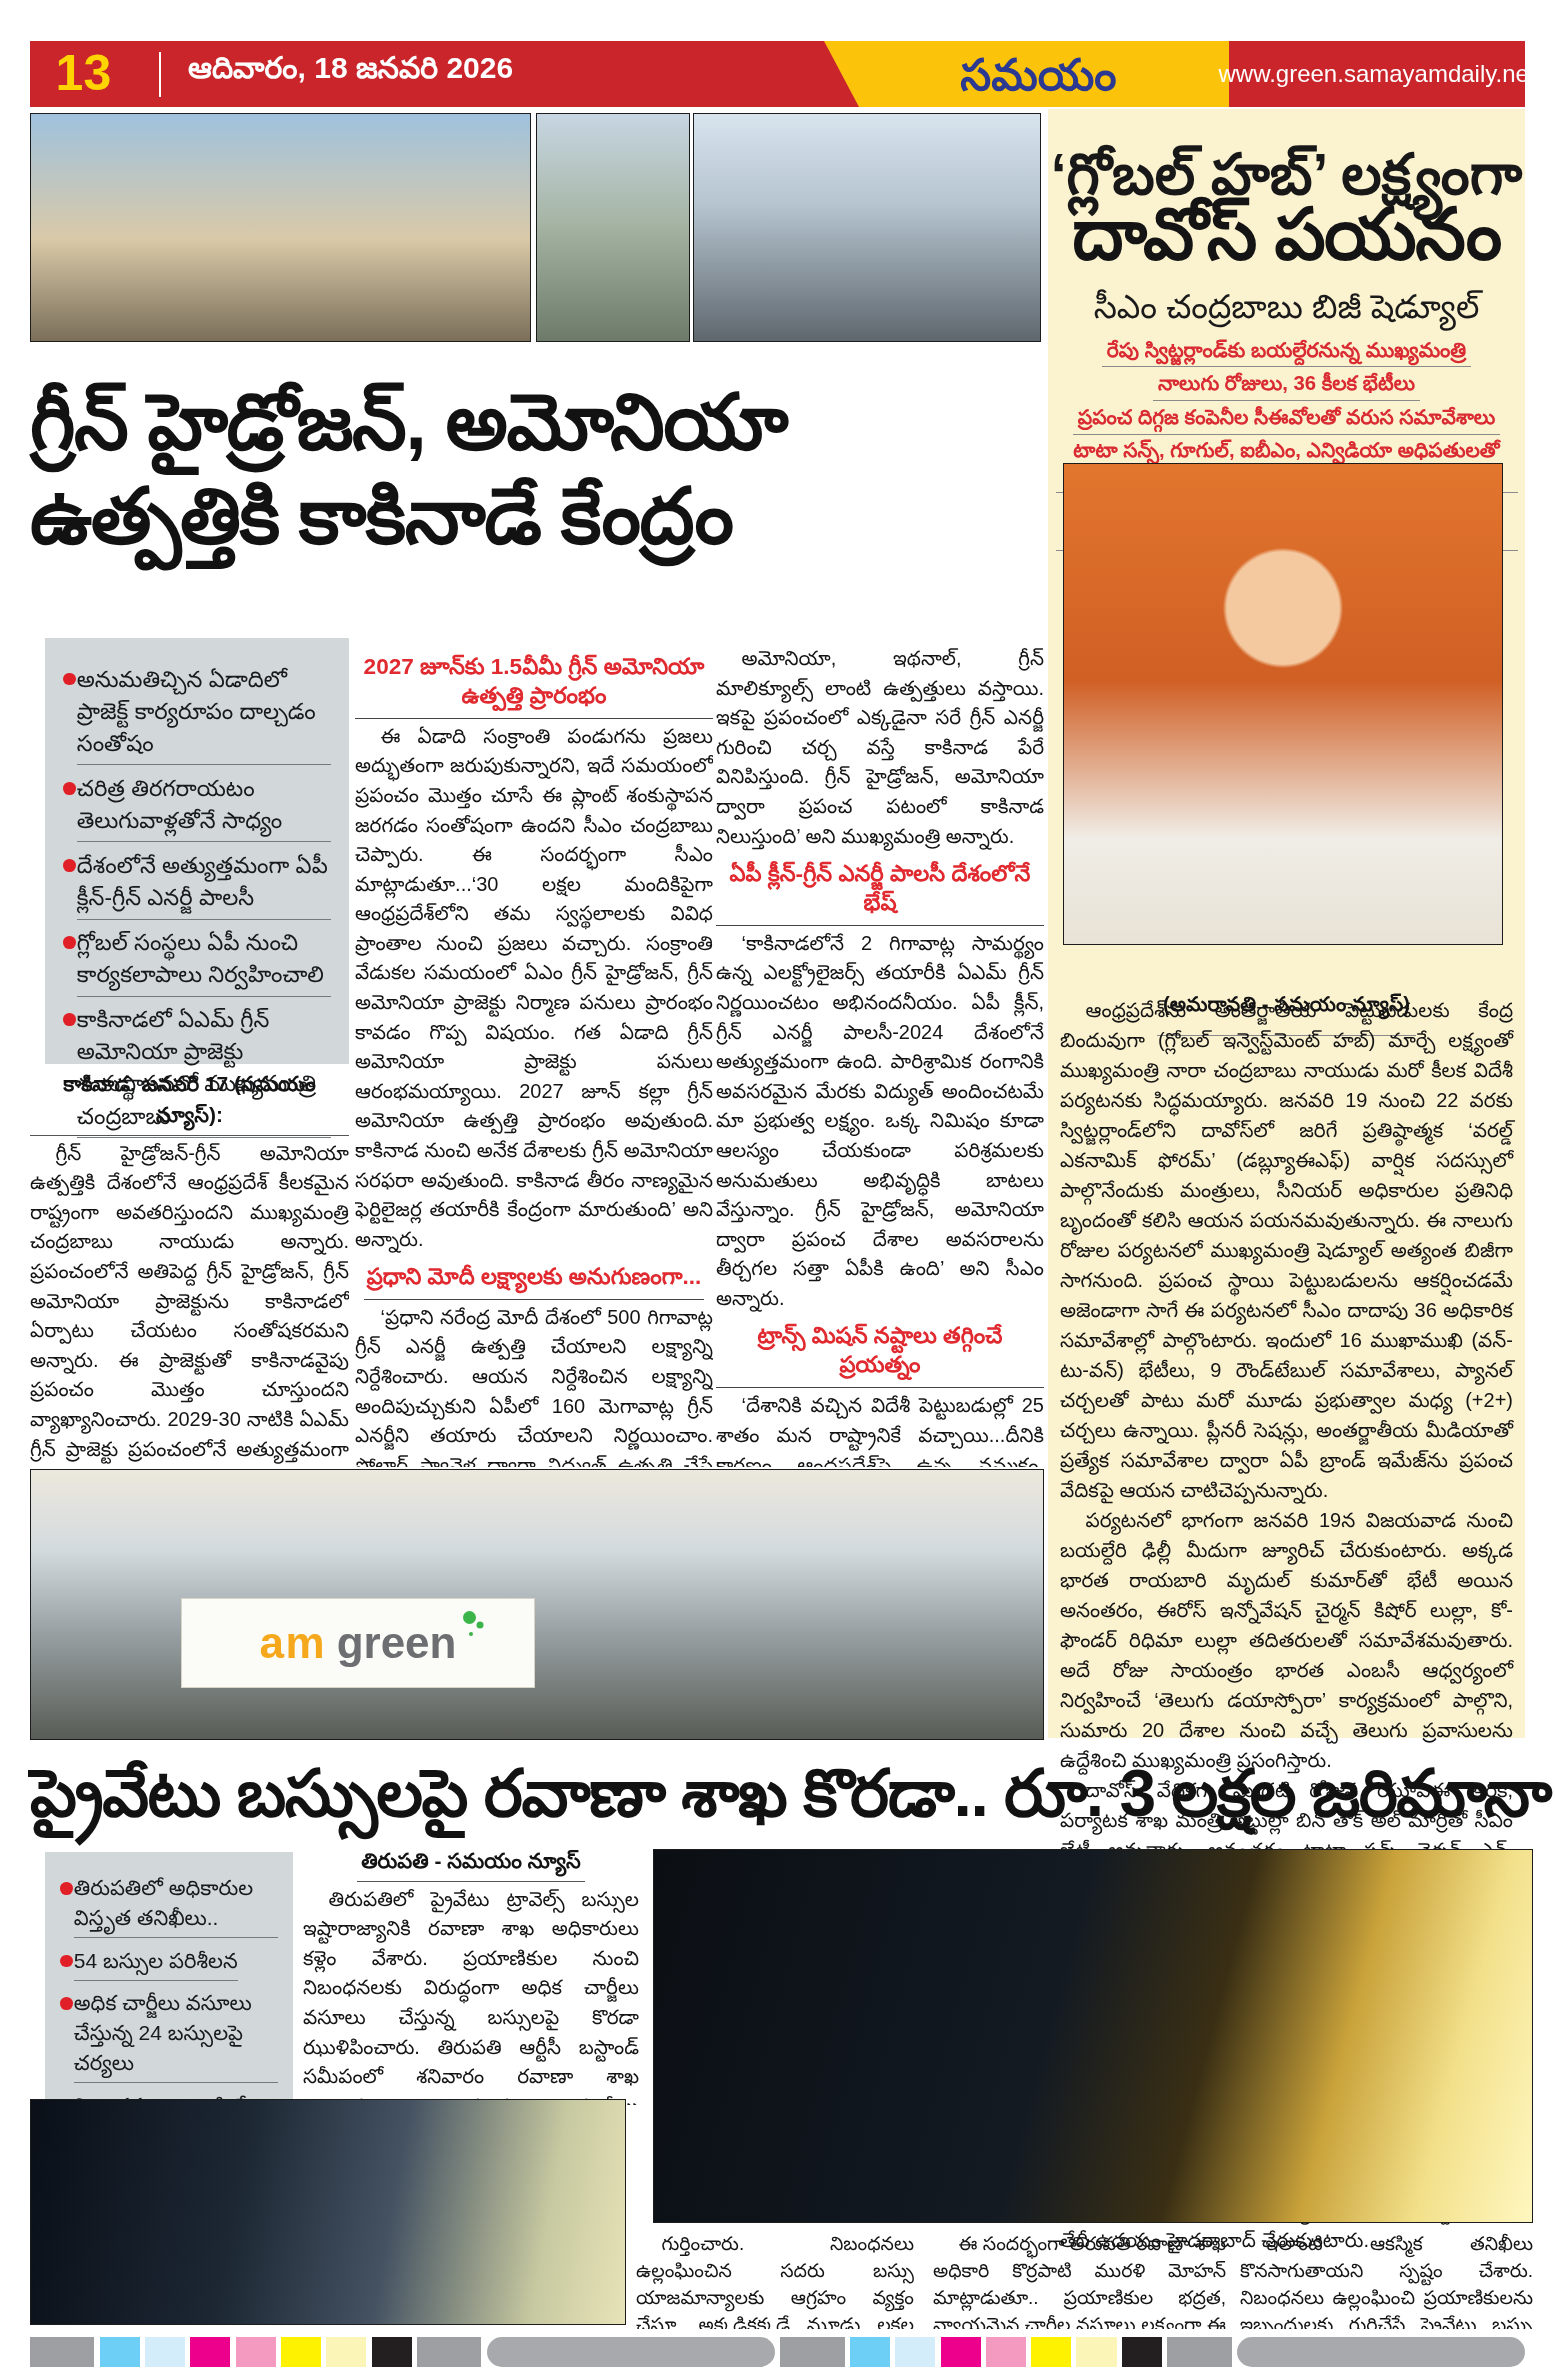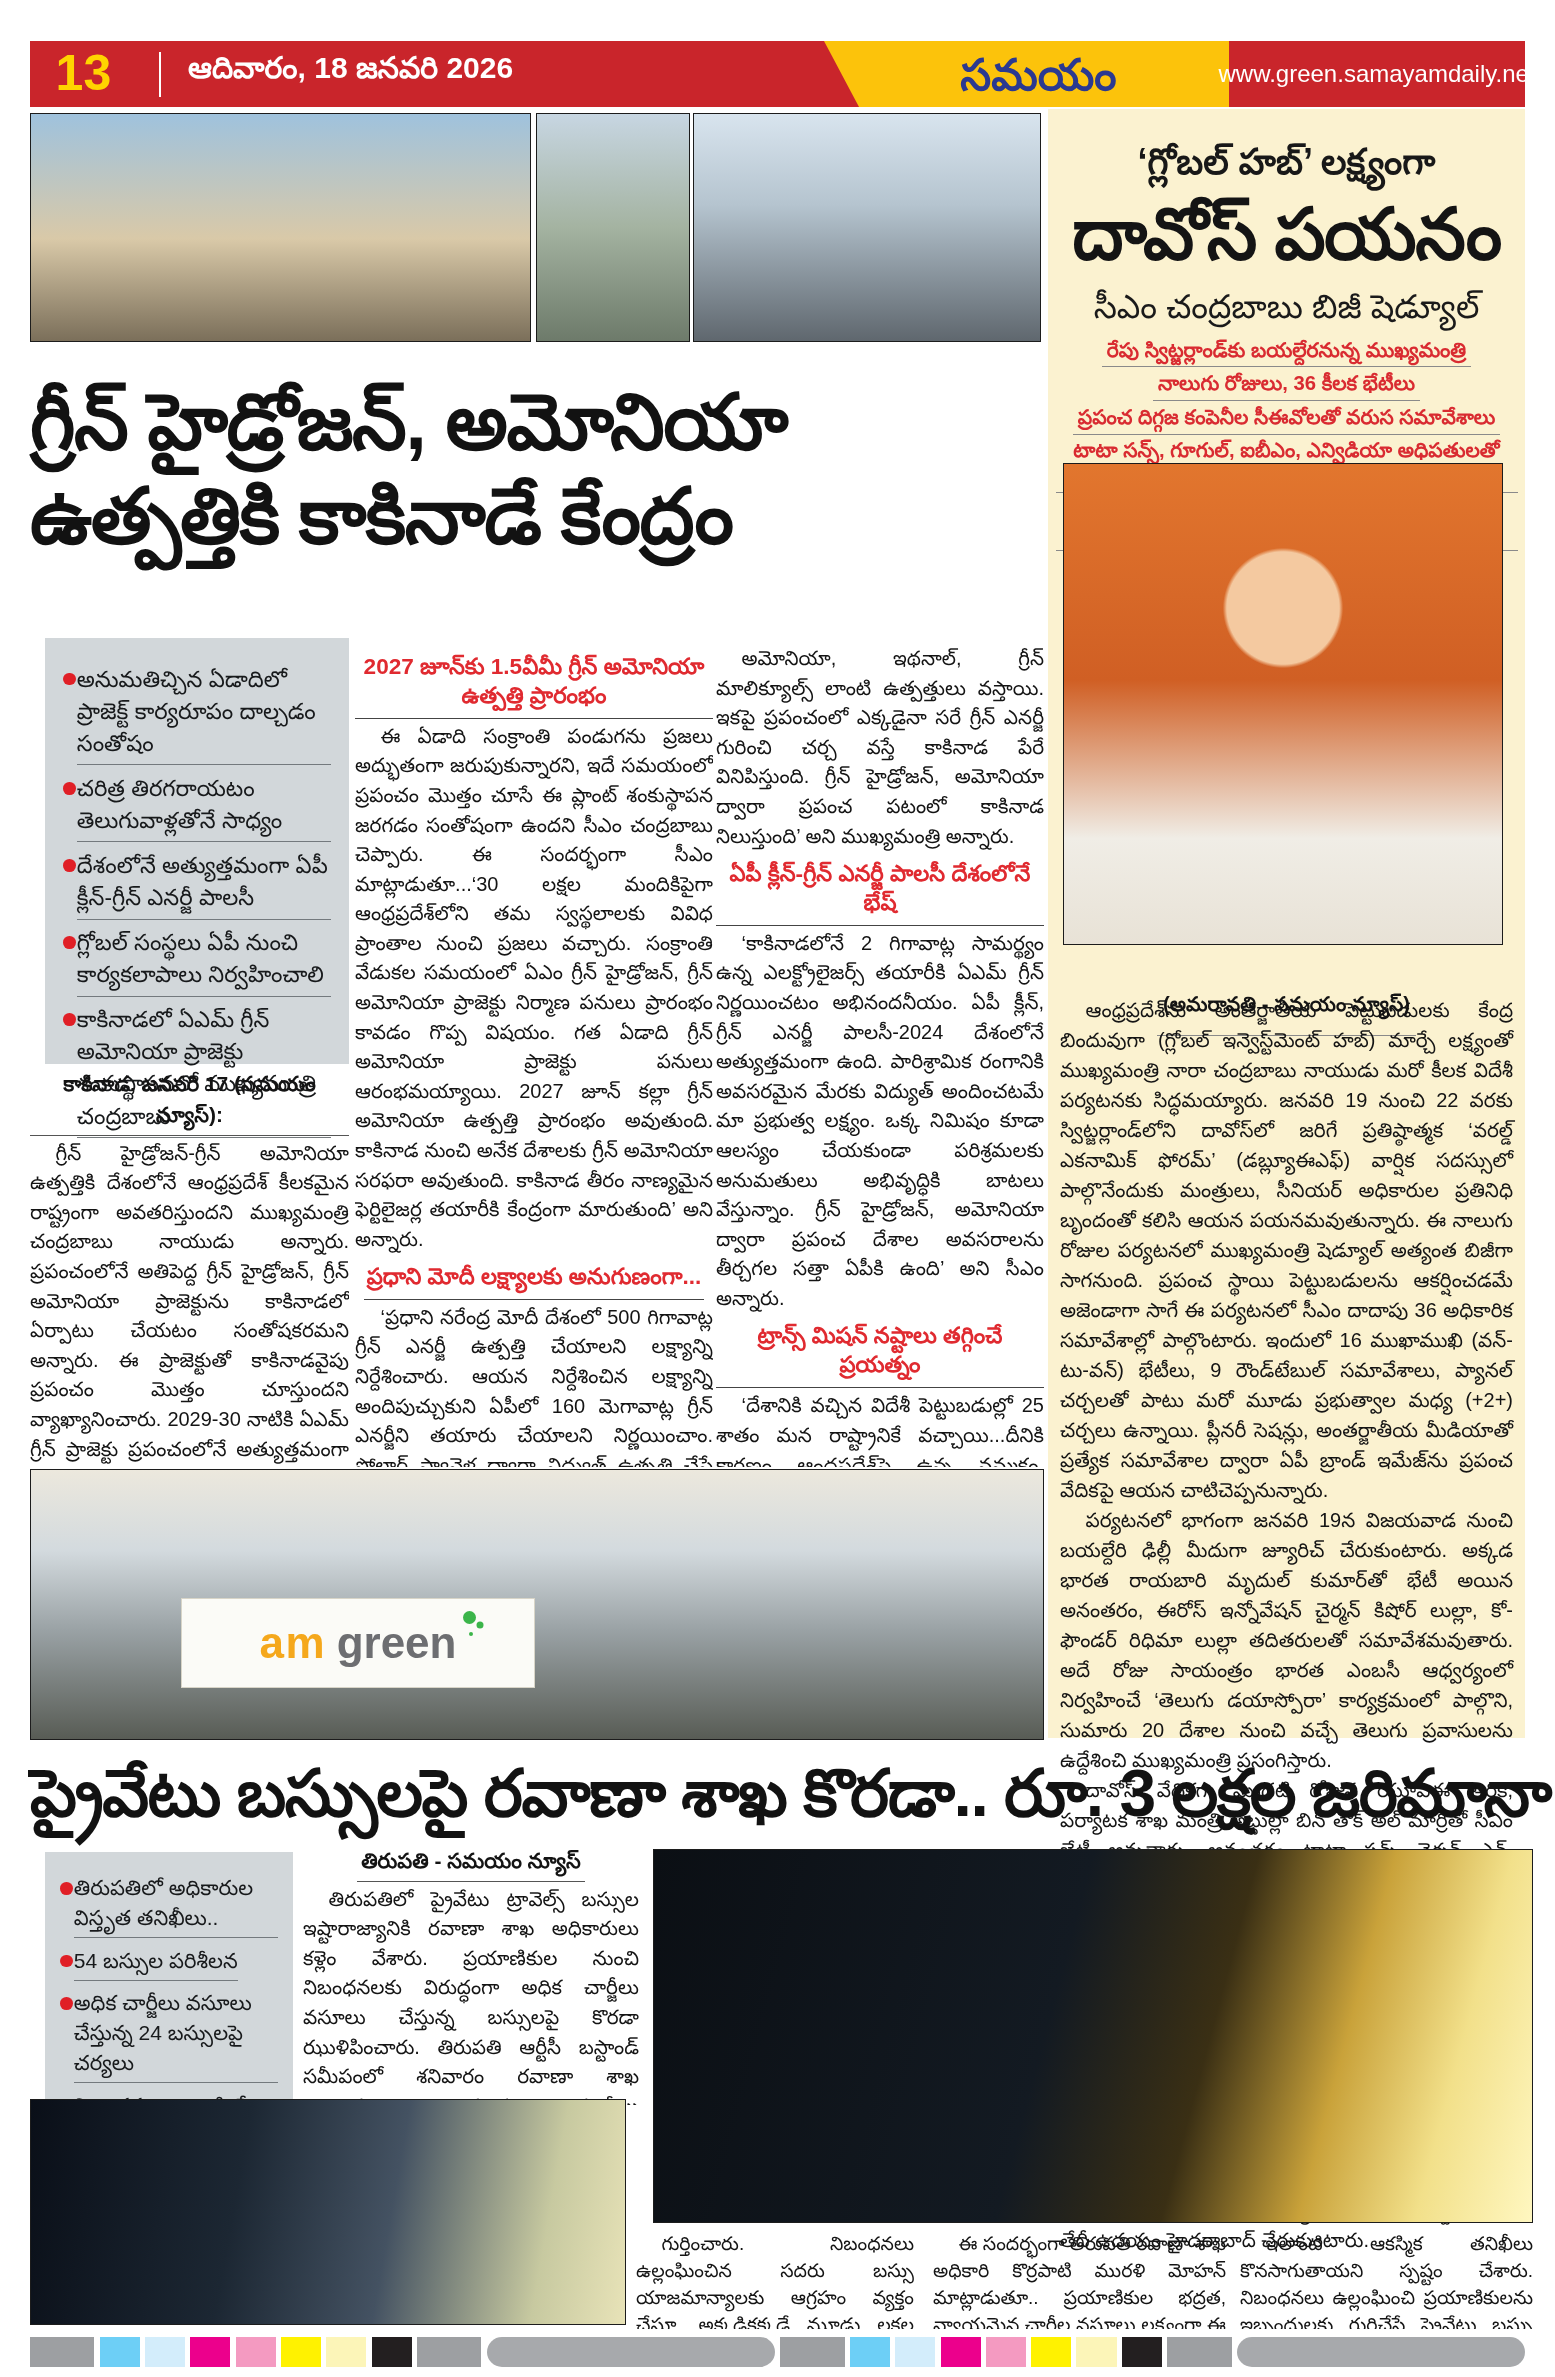--- a/index.html
+++ b/index.html
@@ -44,21 +44,21 @@
   .amgreen-panel .green::after { content:""; position:absolute; right:-19.6px; top:-7.5px; width:13.5px; height:13.5px;
       border-radius:50%; background:#3bb54a; box-shadow:10.5px 7.5px 0 -3px #3bb54a, 1.5px 16.6px 0 -4.5px #3bb54a; }
   .ph-bus { left:653px; top:1849px; width:880px; height:374px;
       background:linear-gradient(105deg,#0b0f14 0%,#131a22 45%,#3a2f14 62%,#c9a23a 76%,#f2e08a 88%,#fff7c0 100%); }
   .ph-night { left:30px; top:2099px; width:596px; height:226px;
       background:linear-gradient(100deg,#0a0f18 0%,#1c2733 35%,#445262 60%,#c7c9a0 85%,#e8e3b8 100%); }
 
   
   .davos-panel { left:1048px; top:109px; width:477px; height:1629px; background:#fbf2d0; }
   .davos-h1 { position:absolute; left:0; top:32px; width:100%; text-align:center;
-      font-size:36px; font-weight:bold; color:#181818; }
+      font-size:57px; font-weight:bold; color:#181818; }
   .davos-h2 { position:absolute; left:0; top:84px; width:100%; text-align:center;
       font-size:72px; font-weight:bold; color:#141414; letter-spacing:-1.5px; }
   .davos-sub { position:absolute; left:0; top:179px; width:100%; text-align:center;
       font-size:33px; color:#1a1a1a; }
   .davos-bullets { position:absolute; left:7.5px; top:227px; width:462px; text-align:center; }
   .davos-bullets .kb { display:inline-block; font-size:20.3px; font-weight:bold; color:#d92b31;
       padding:1.5px 4.5px 4.5px; border-bottom:1.5px solid #8a8a8a; margin-bottom:2.3px; line-height:1.2; }
   .davos-caption { position:absolute; left:0; top:844px; width:100%; text-align:center;
       font-size:20.3px; font-weight:bold; color:#141414; }
   .davos-caption span { display:inline-block; border-bottom:1.5px solid #8a8a8a; padding:0 6px 14px;margin-top:40px; }

